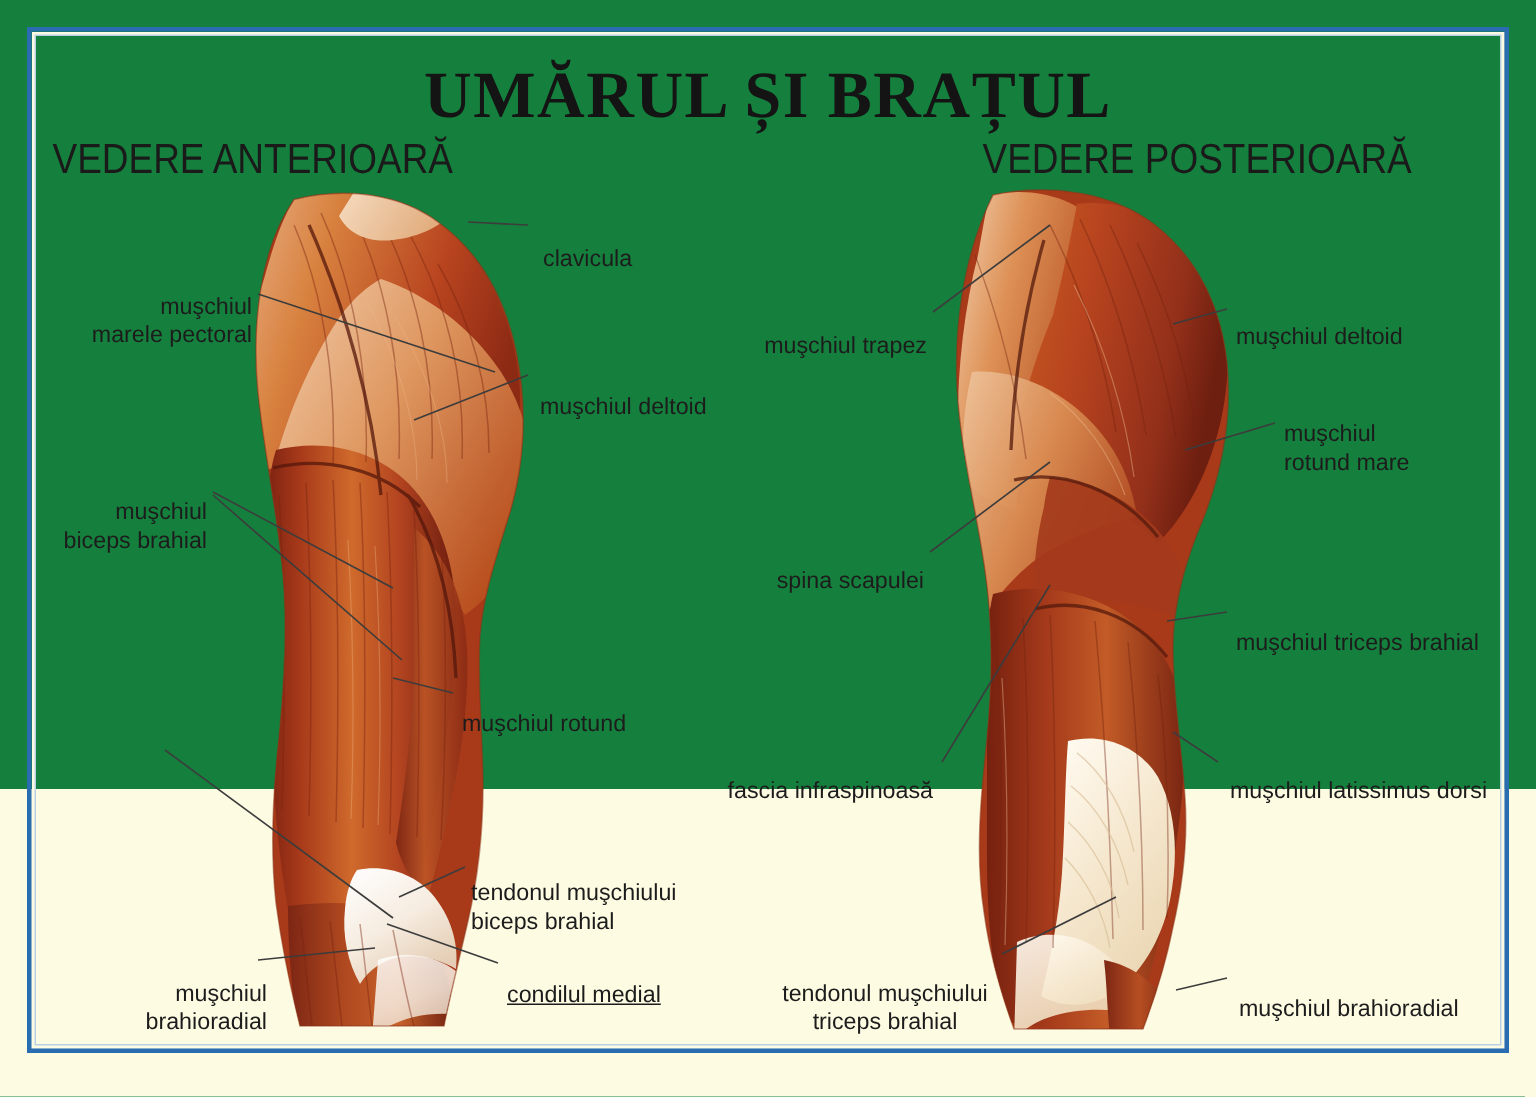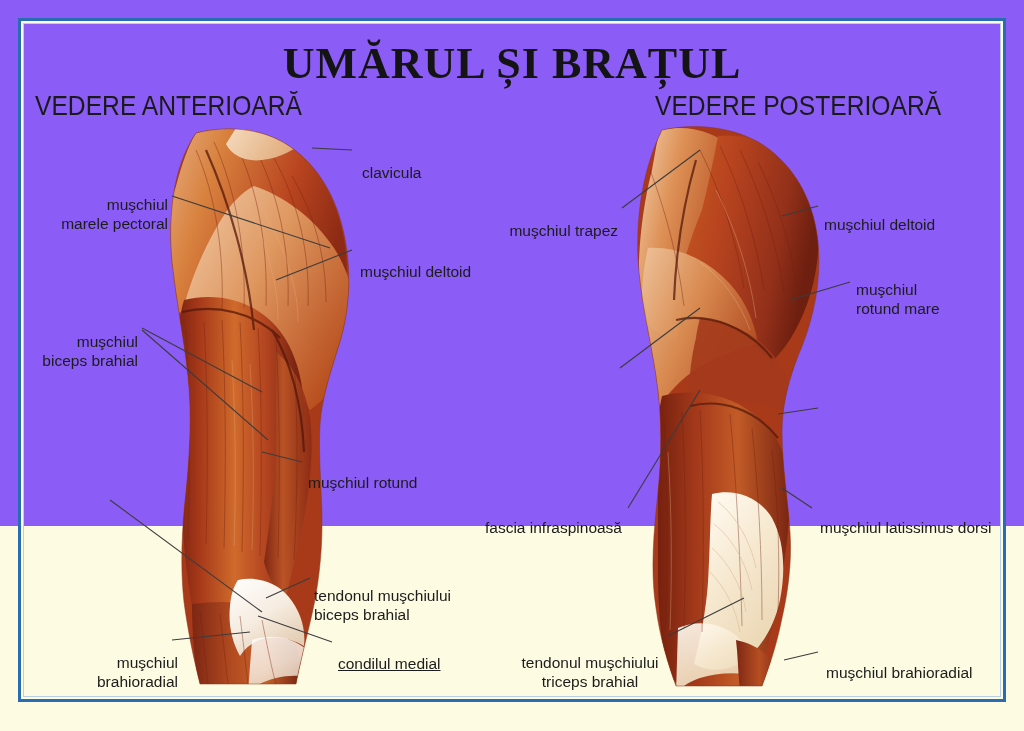--- a/index.html
+++ b/index.html
@@ -5,21 +5,21 @@
   html,body{margin:0;padding:0;}
   body{
     width:1024px;height:731px;
     background:#fdfbe2;
     font-family:"Liberation Sans", sans-serif;
     overflow:hidden;
   }
   #poster{
     position:relative;
     width:1024px;height:526px;
-    background:#8b5cf6;
+    background:#15803d;
   }
   #frame{
     position:absolute;
     left:18px;top:18px;
     width:988px;height:684px;
     border:3px solid #2a6cb0;
     box-sizing:border-box;
     box-shadow:inset 0 0 0 2px #fdfbe2, inset 0 0 0 3px #b9cfe6;
     pointer-events:none;
   }
@@ -350,19 +350,21 @@
   <div class="label l" style="left:314px;top:566px;">tendonul muşchiului
 biceps brahial</div>
   <div class="label l" style="left:338px;top:634px;text-decoration:underline;">condilul medial</div>
   <div class="label r" style="left:0;width:178px;top:633px;">muşchiul
 brahioradial</div>
 
   <div class="label r" style="left:430px;width:188px;top:201px;">muşchiul trapez</div>
   <div class="label l" style="left:824px;top:195px;">muşchiul deltoid</div>
   <div class="label l" style="left:856px;top:260px;">muşchiul
 rotund mare</div>
+  <div class="label r" style="left:430px;width:186px;top:358px;">spina scapulei</div>
+  <div class="label l" style="left:824px;top:399px;">muşchiul triceps brahial</div>
   <div class="label r" style="left:430px;width:192px;top:498px;">fascia infraspinoasă</div>
   <div class="label l" style="left:820px;top:498px;">muşchiul latissimus dorsi</div>
   <div class="label l" style="left:516px;top:633px;text-align:center;width:148px;">tendonul muşchiului
 triceps brahial</div>
   <div class="label l" style="left:826px;top:643px;">muşchiul brahioradial</div>
 
 </div>
 
 </body></html>

